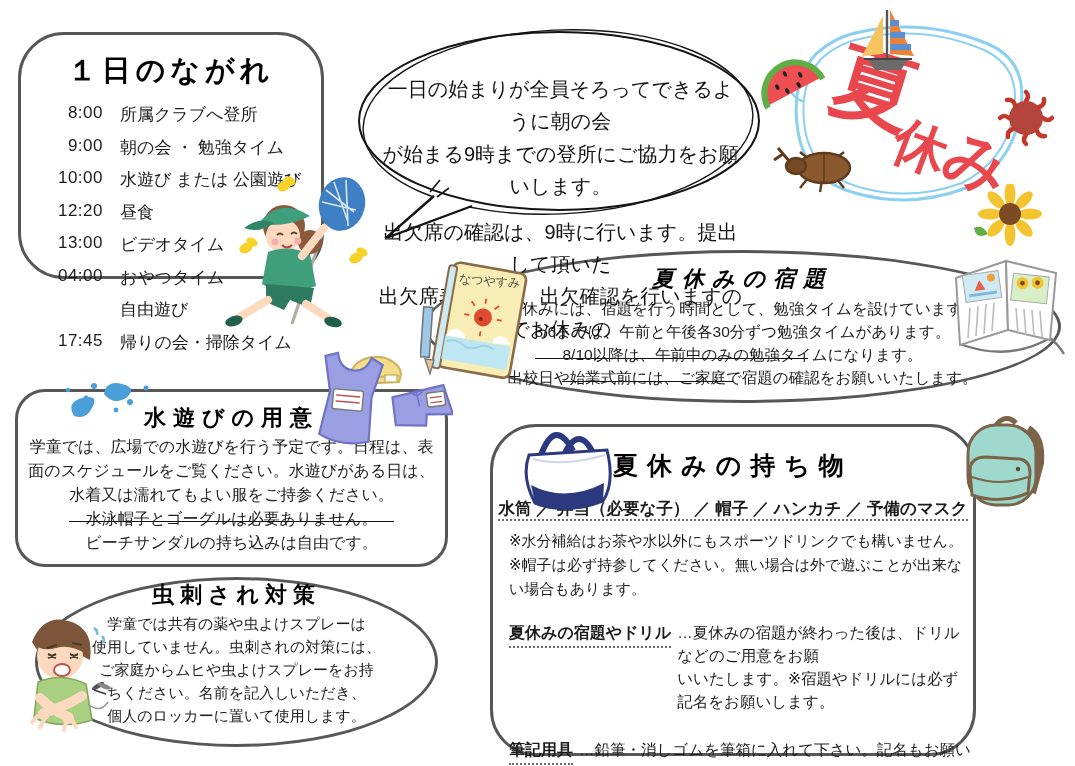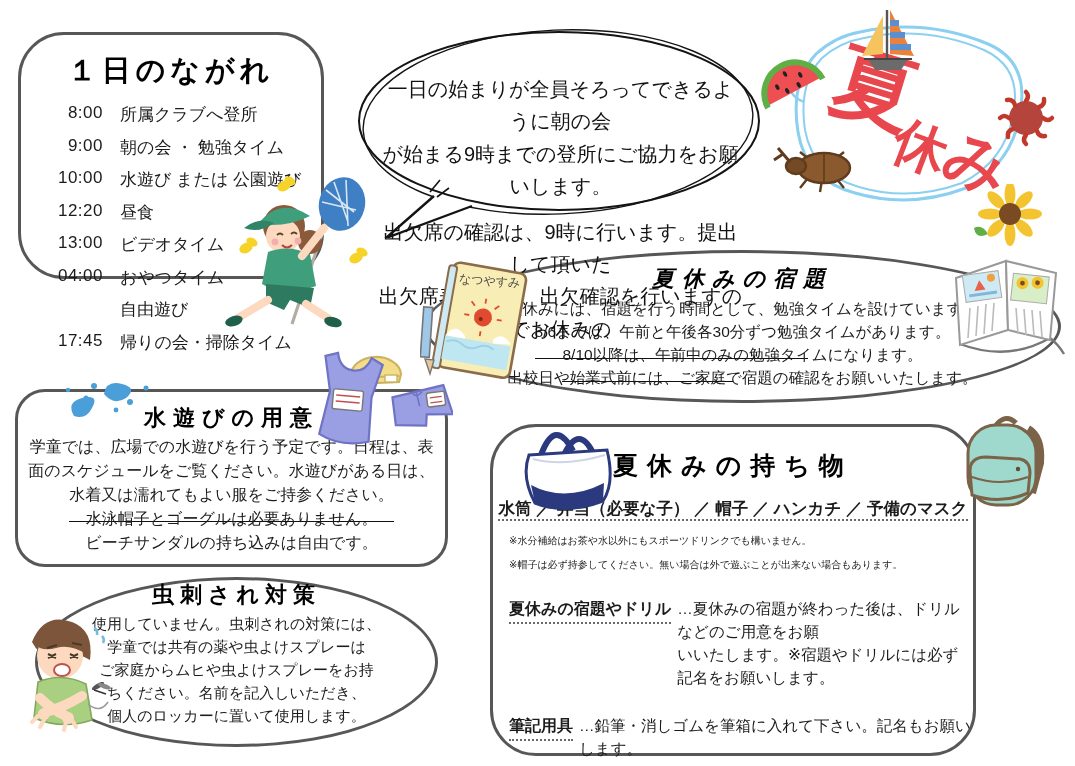--- a/index.html
+++ b/index.html
@@ -43,21 +43,21 @@
 
   
   #mushi{left:35px;top:577px;width:403px;height:170px;border-radius:50%;z-index:1;}
   #mushi .sec-title{font-size:22px;letter-spacing:6px;}
   #mushi .lines{text-align:center;font-size:15px;line-height:23px;margin-top:2px;}
 
   
   #mochimono{left:458px;top:424px;width:486px;height:332px;border-radius:46px;z-index:1;margin-left:32px;}
   #mochimono .sec-title{font-size:25px;letter-spacing:9px;margin-top:22px;}
   #mochimono .items{text-align:center;margin-top:16px;font-size:16.5px;font-weight:800;}
-  #mochimono .notes{margin:9px 0 0 16px;font-size:10px;line-height:24px;}
+  #mochimono .notes{margin:9px 0 0 16px;font-size:15px;line-height:24px;}
   #mochimono .entries{margin:20px 0 0 16px;}
   .entry{display:flex;align-items:flex-start;margin-bottom:25px;font-size:15.5px;line-height:23px;}
   .entry .lbl{font-weight:800;font-size:16px;flex-shrink:0;margin-right:6px;white-space:nowrap;}
   .illu{position:absolute;z-index:4;}
 </style>
 </head>
 <body>
 
 <div id="page">
 
@@ -313,22 +313,22 @@
         <path d="M28,8 l2,16 M24,10 q4,6 10,0" stroke="#6f73c4" stroke-width="1.6" fill="none"></path>
         <rect x="38" y="12" width="18" height="14" rx="2" fill="#fff" stroke="#777" stroke-width="1.4"></rect>
         <path d="M41,17 h12 M41,22 h12" stroke="#c0504d" stroke-width="1.4"></path>
       </g>
     </svg>
   </div>
 
   <div id="mushi" class="card">
     <div class="sec-title">虫刺され対策</div>
     <div class="lines">
+      <div>学童では共有の薬や虫よけスプレーは</div>
       <div>使用していません。虫刺されの対策には、</div>
-      <div>学童では共有の薬や虫よけスプレーは</div>
       <div>ご家庭からムヒや虫よけスプレーをお持</div>
       <div>ちください。名前を記入しいただき、</div>
       <div>個人のロッカーに置いて使用します。</div>
     </div>
   </div>
 
   <div class="illu abs" style="left:10px;top:608px;width:112px;height:156px;">
     <svg width="112" height="156" viewBox="0 0 112 156">
       <path d="M22,34 Q34,4 62,14 Q84,22 80,52 Q62,42 46,46 Q30,50 22,34 Z" fill="#7d553a"></path>
       <circle cx="50" cy="48" r="23" fill="#fcd9bf"></circle>

